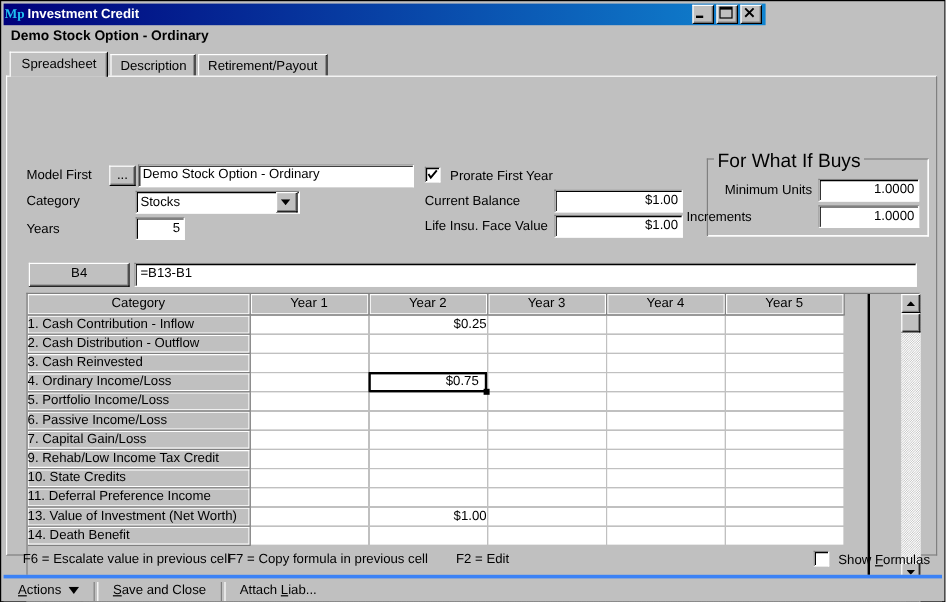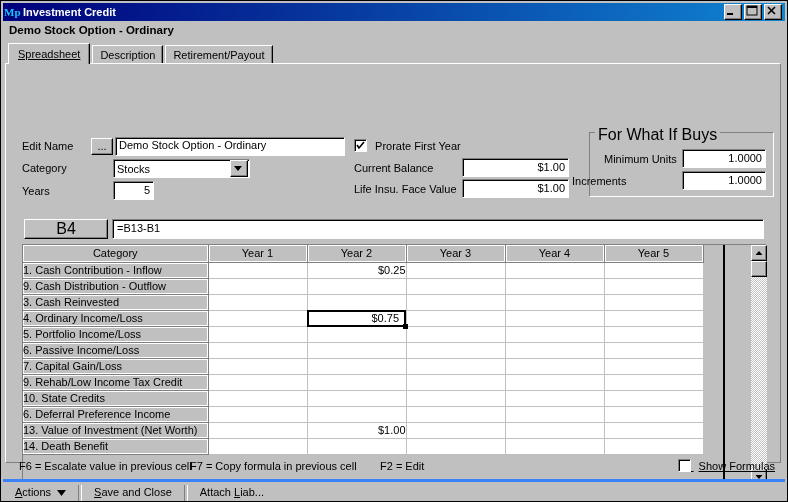--- a/index.html
+++ b/index.html
@@ -17,21 +17,21 @@
     overflow: hidden;
     box-sizing: border-box;
     border: 1px solid #000;
     font-size: 11px;
     color: #000;
   }
 
   
   #titlebar {
     position: absolute; left: 2px; top: 2px;
-    width: 782px; height: 18px;
+    width: 635px; height: 18px;
     background: linear-gradient(to right, #00007b 0%, #1084d0 100%);
     display: flex; align-items: center;
   }
   #title-icon {
     width: 16px; height: 15px;
     margin-left: 1px; margin-right: 3px;
     color: #20c0f0;
     font-weight: bold;
     font-size: 11px;
     line-height: 15px;
@@ -80,21 +80,20 @@
     margin-right: 2px;
     font-size: 11px;
     position: relative;
     box-shadow: inset -1px 0 0 #808080;
   }
   .tab.active {
     height: 20px; line-height: 20px;
     margin-top: -2px;
     padding: 0 9px;
     z-index: 3;
-    text-decoration: underline;
   }
 
   
   #client {
     position: absolute; left: 4px; top: 62px;
     width: 776px; height: 400px;
     background: #c0c0c0;
     border-top: 1px solid #ffffff;
     border-left: 1px solid #ffffff;
     border-right: 1px solid #808080;
@@ -194,21 +193,21 @@
     position: absolute; left: 589px; top: 62px;
     background: #c0c0c0; padding: 0 3px; font-size: 16px;
   }
 
   
   #cellref {
     position: absolute; left: 18px; top: 155px;
     width: 84px; height: 20px;
     box-sizing: border-box;
     background: #c0c0c0;
-    text-align: center; font-size: 16px; line-height: 17px;
+    text-align: center; font-size: 11px; line-height: 17px;
     border-top: 1px solid #ffffff;
     border-left: 1px solid #ffffff;
     border-right: 1px solid #000000;
     border-bottom: 1px solid #000000;
     box-shadow: inset -1px -1px 0 #808080;
   }
   #formula {
     position: absolute; left: 106px; top: 155px;
     width: 652px; height: 20px;
     box-sizing: border-box;
@@ -326,21 +325,21 @@
   
   #hintbar {
     position: absolute; left: 4px; top: 456px;
     width: 776px; height: 20px;
     font-size: 11px;
   }
   .hint { position: absolute; top: 3px; white-space: nowrap; }
 
   #showformulas {
     position: absolute; right: 12px; top: 458px;
-    font-size: 11px; white-space: nowrap; text-decoration: underline;
+    font-size: 11px; white-space: nowrap;
   }
 
   
   #bottombar {
     position: absolute; left: 2px; top: 478px;
     width: 782px; height: 21px;
     background: #c0c0c0;
     border-top: 3px solid #3b82f6;
     box-shadow: inset 0 -1px 0 #808080;
     display: flex; align-items: center;
@@ -388,21 +387,21 @@
   <div id="subtitle">Demo Stock Option - Ordinary</div>
 
   <div id="tabstrip">
     <div class="tab active">Spreadsheet</div>
     <div class="tab">Description</div>
     <div class="tab">Retirement/Payout</div>
   </div>
 
   <div id="client">
 
-    <div class="lbl" style="left:16px; top:76px;">Edit Name</div>
+    <div class="lbl" style="left:16px; top:76px;">Model First</div>
     <div id="dots-btn">...</div>
     <div class="fld" style="left:109px; top:73px; width:230px; height:19px;">Demo Stock Option - Ordinary</div>
 
     <div class="lbl" style="left:16px; top:98px;">Category</div>
     <div id="category-combo">
       <span id="category-value">Stocks</span>
       <span id="combo-arrow">
         <svg width="8" height="5">
             <path d="M0 0 L8 0 L4 5 Z" fill="#000"></path>
           </svg>
@@ -462,21 +461,21 @@
         <tbody id="grid-body">
             <tr>
               <td class="cat">1. Cash Contribution - Inflow</td>
               <td class="val"></td>
               <td class="val">$0.25</td>
               <td class="val"></td>
               <td class="val"></td>
               <td class="val"></td>
             </tr>
             <tr>
-              <td class="cat">9. Cash Distribution - Outflow</td>
+              <td class="cat">2. Cash Distribution - Outflow</td>
               <td class="val"></td>
               <td class="val"></td>
               <td class="val"></td>
               <td class="val"></td>
               <td class="val"></td>
             </tr>
             <tr>
               <td class="cat">3. Cash Reinvested</td>
               <td class="val"></td>
               <td class="val"></td>
@@ -526,21 +525,21 @@
             </tr>
             <tr>
               <td class="cat">10. State Credits</td>
               <td class="val"></td>
               <td class="val"></td>
               <td class="val"></td>
               <td class="val"></td>
               <td class="val"></td>
             </tr>
             <tr>
-              <td class="cat">6. Deferral Preference Income</td>
+              <td class="cat">11. Deferral Preference Income</td>
               <td class="val"></td>
               <td class="val"></td>
               <td class="val"></td>
               <td class="val"></td>
               <td class="val"></td>
             </tr>
             <tr>
               <td class="cat">13. Value of Investment (Net Worth)</td>
               <td class="val"></td>
               <td class="val">$1.00</td>

